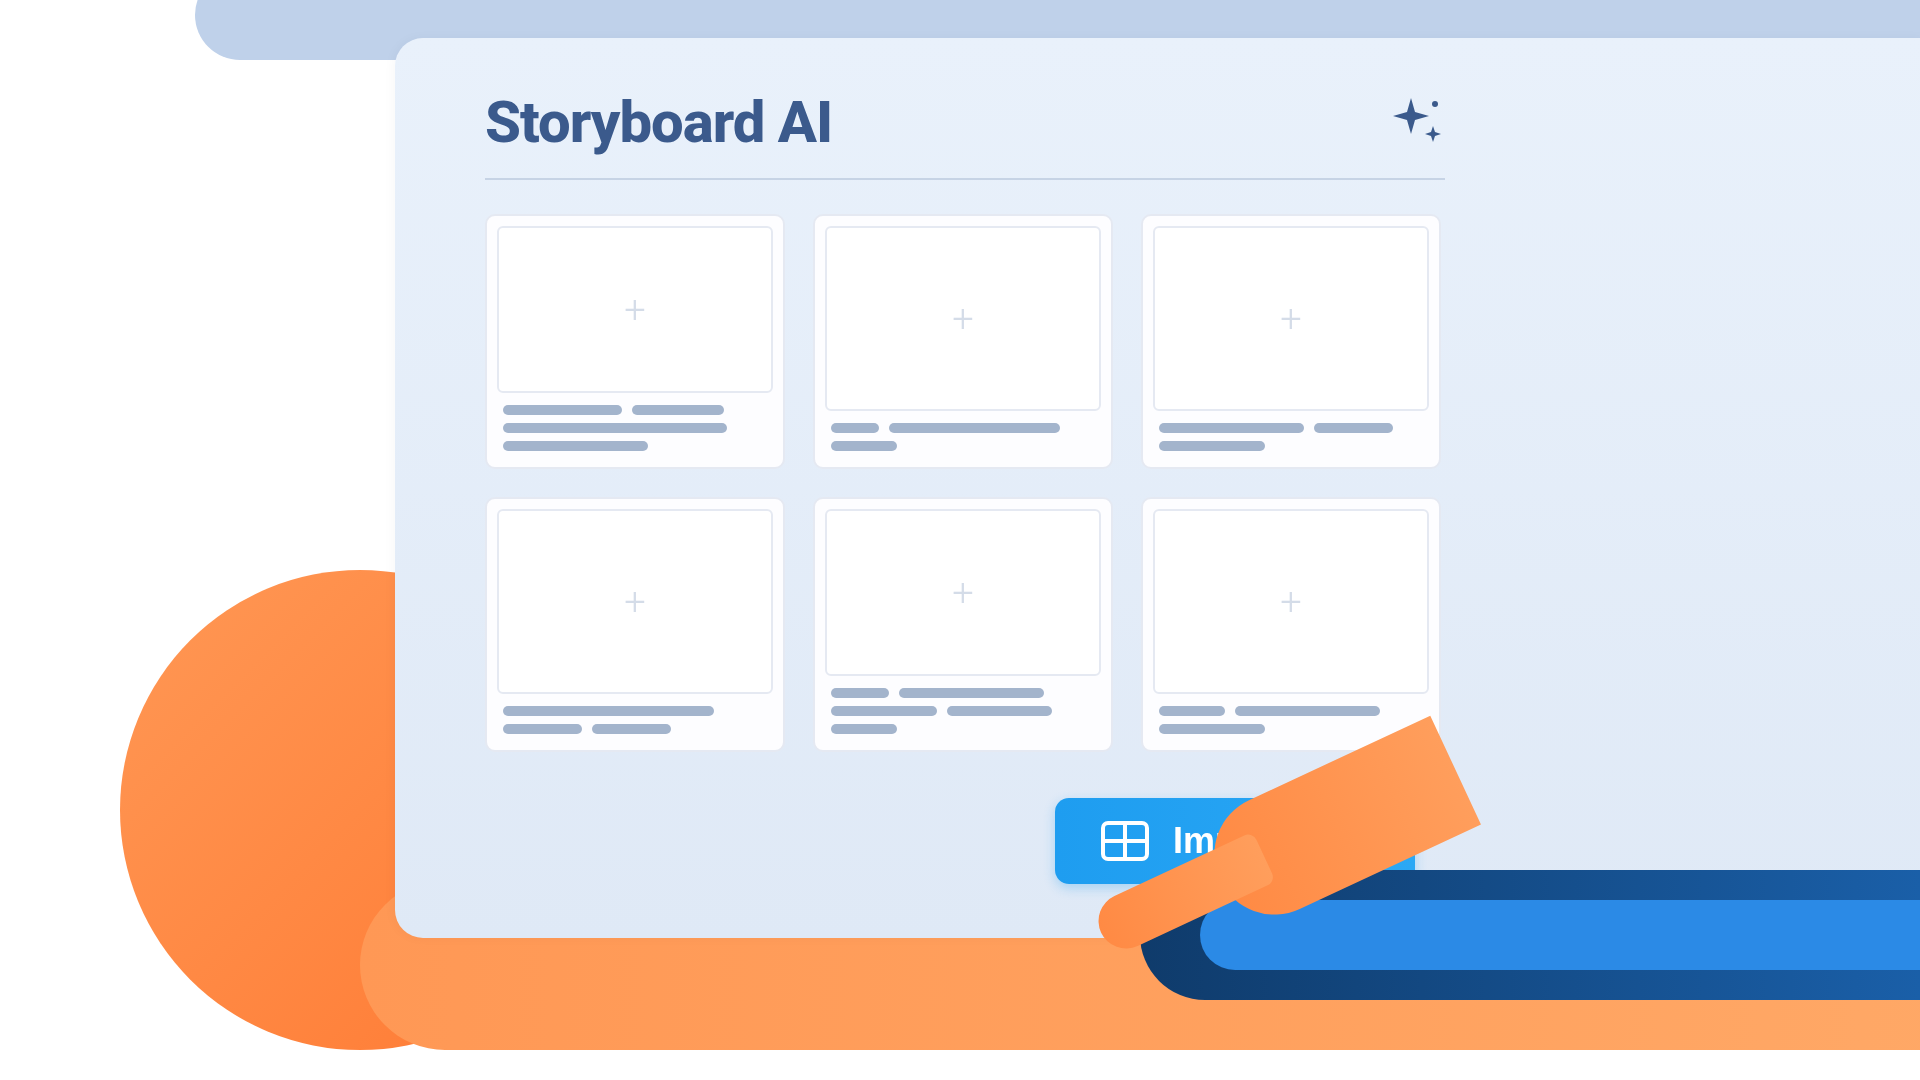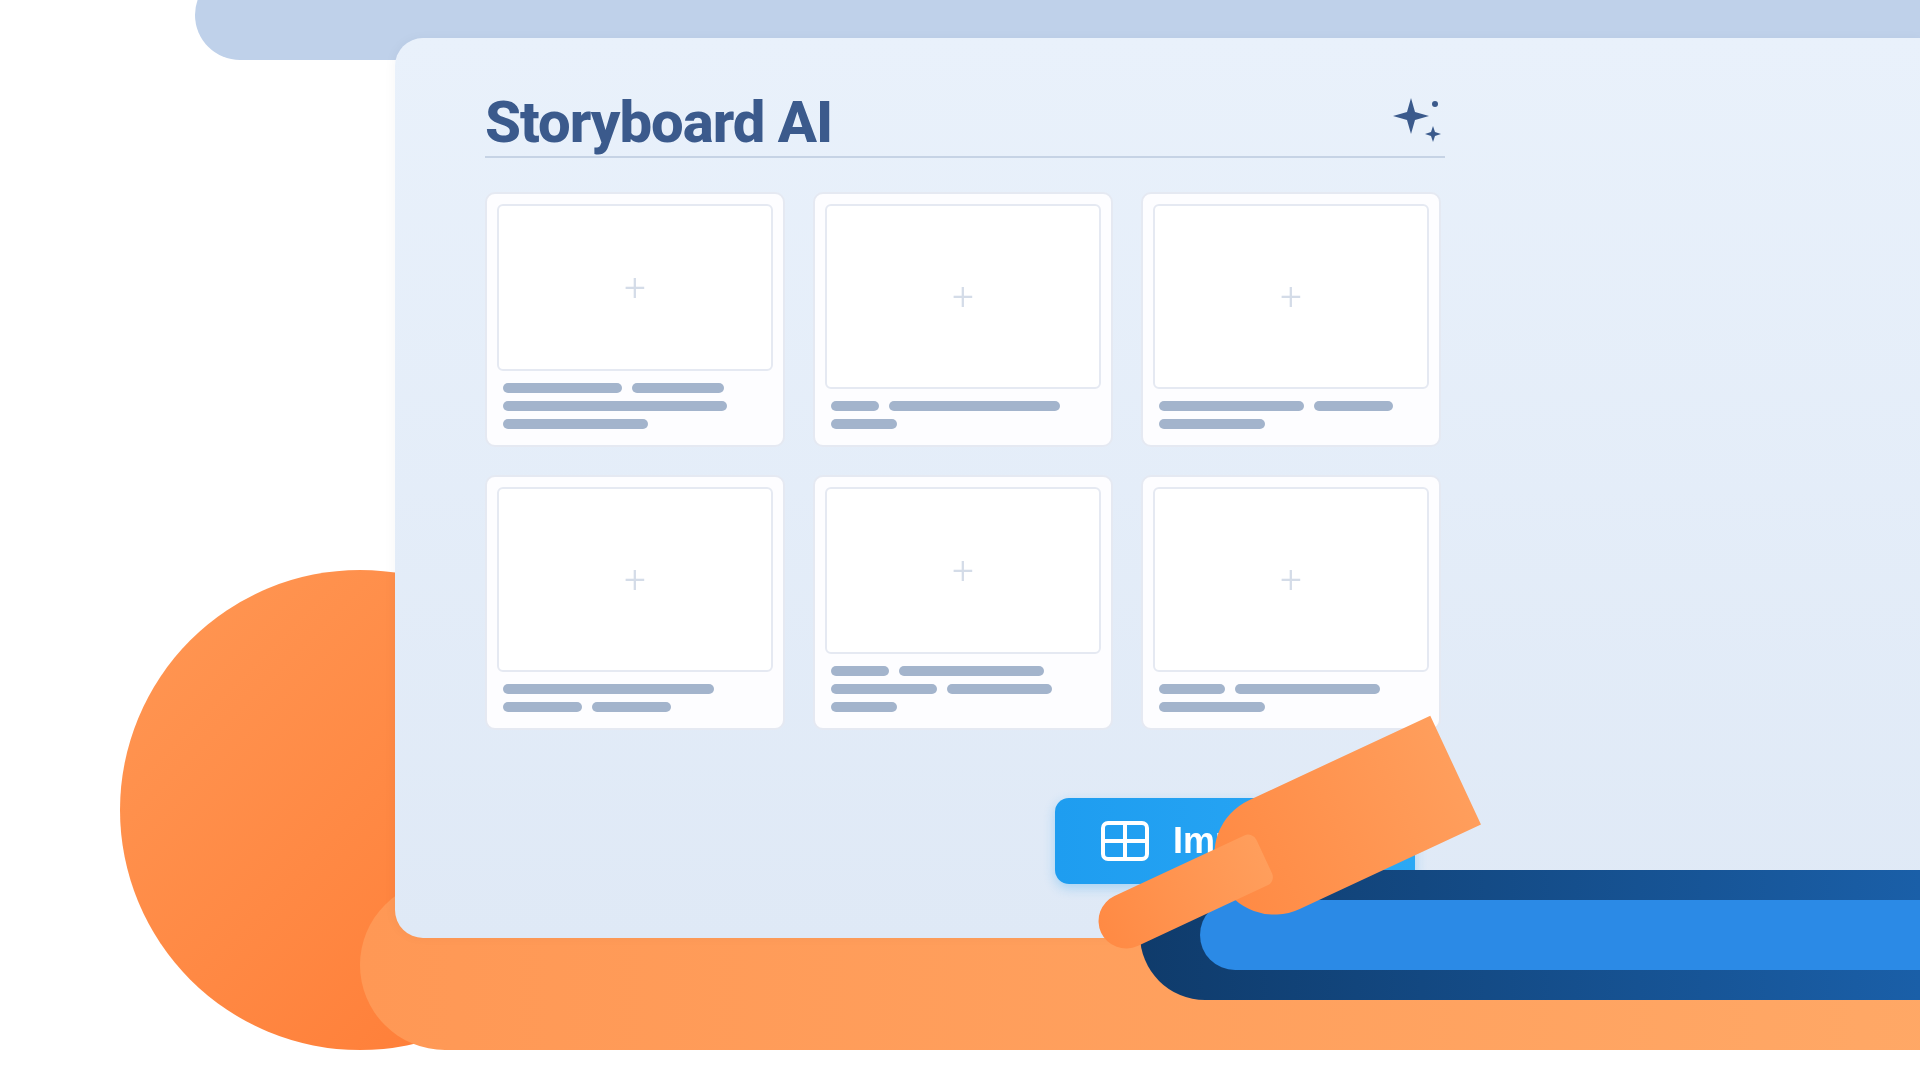--- a/index.html
+++ b/index.html
@@ -123,20 +123,21 @@
   background: linear-gradient(180deg, #e9f1fb 0%, #dfe9f6 100%);
   border-radius: 28px 0 0 28px;
   padding: 50px 70px 50px 90px;
   z-index: 5;
   box-shadow: -2px 0 12px rgba(0,0,0,0.03);
 }
 .panel-header {
   display: flex;
   align-items: center;
   justify-content: space-between;
+  padding-bottom: 22px;
   border-bottom: 2px solid #c6d3e5;
   width: 960px;
 }
 .panel-title {
   font-size: 58px;
   font-weight: 800;
   color: #3b5a8c;
   letter-spacing: -1px;
 }
 .sparkle-icon {

